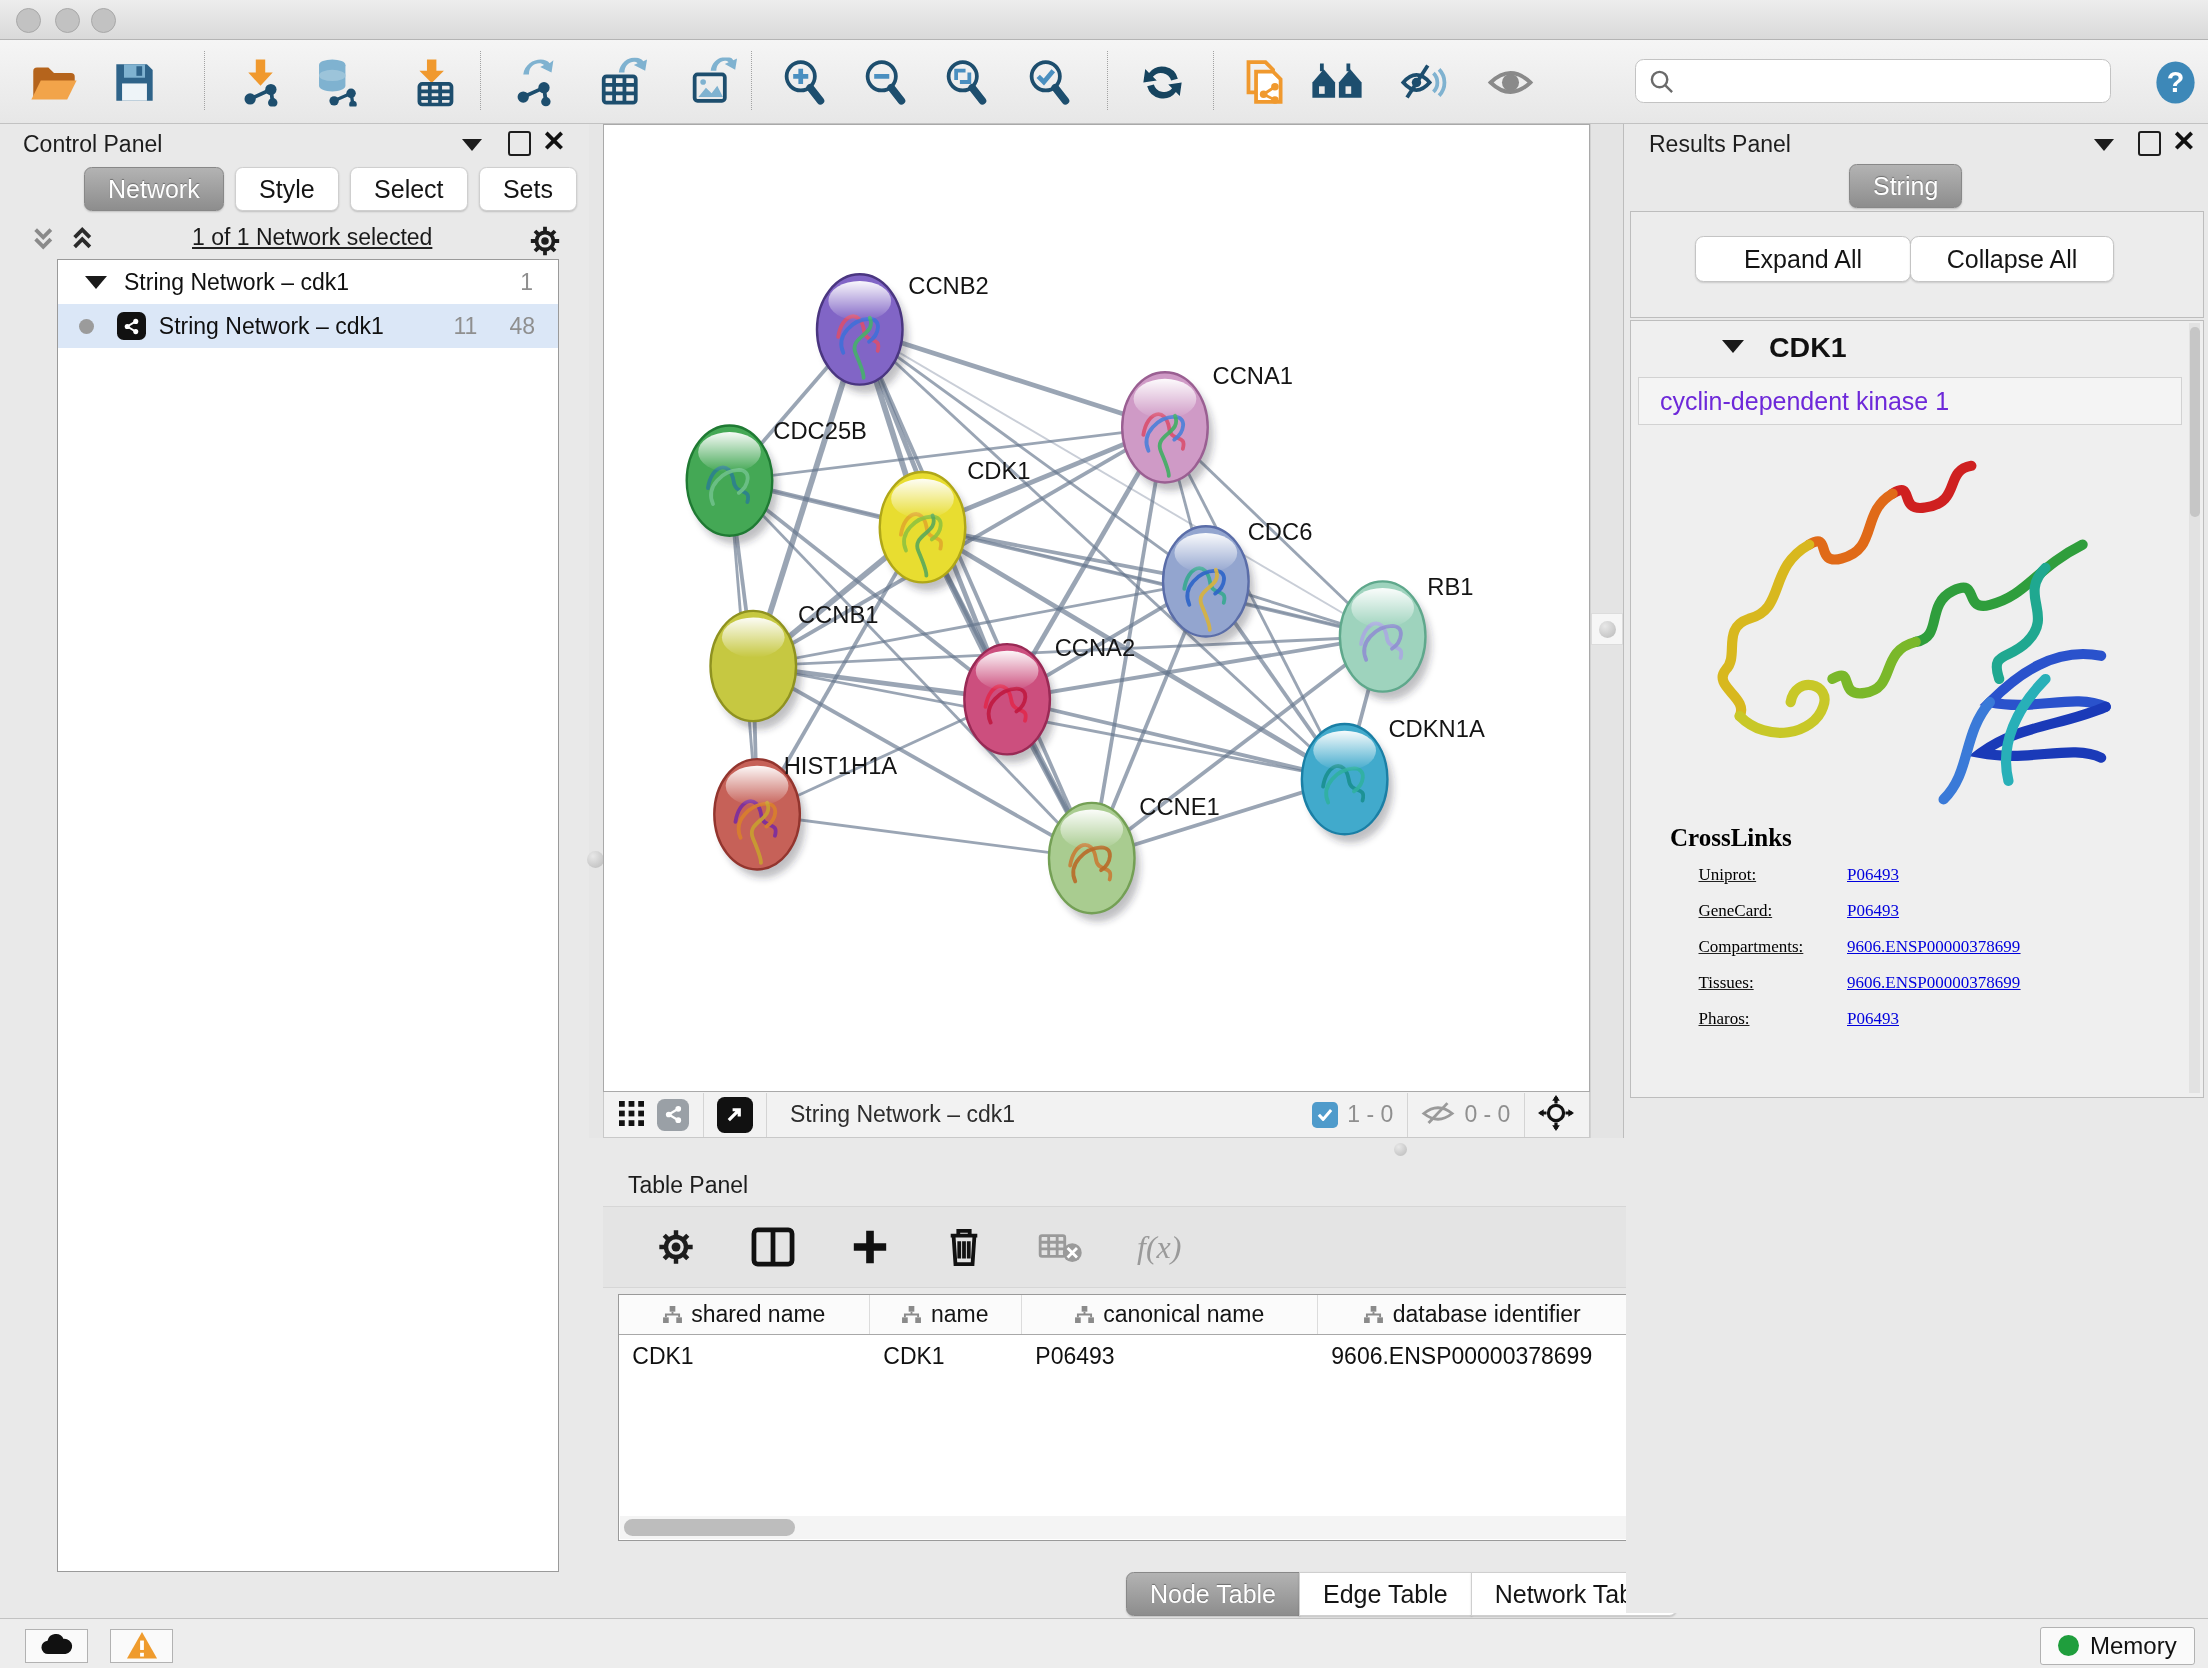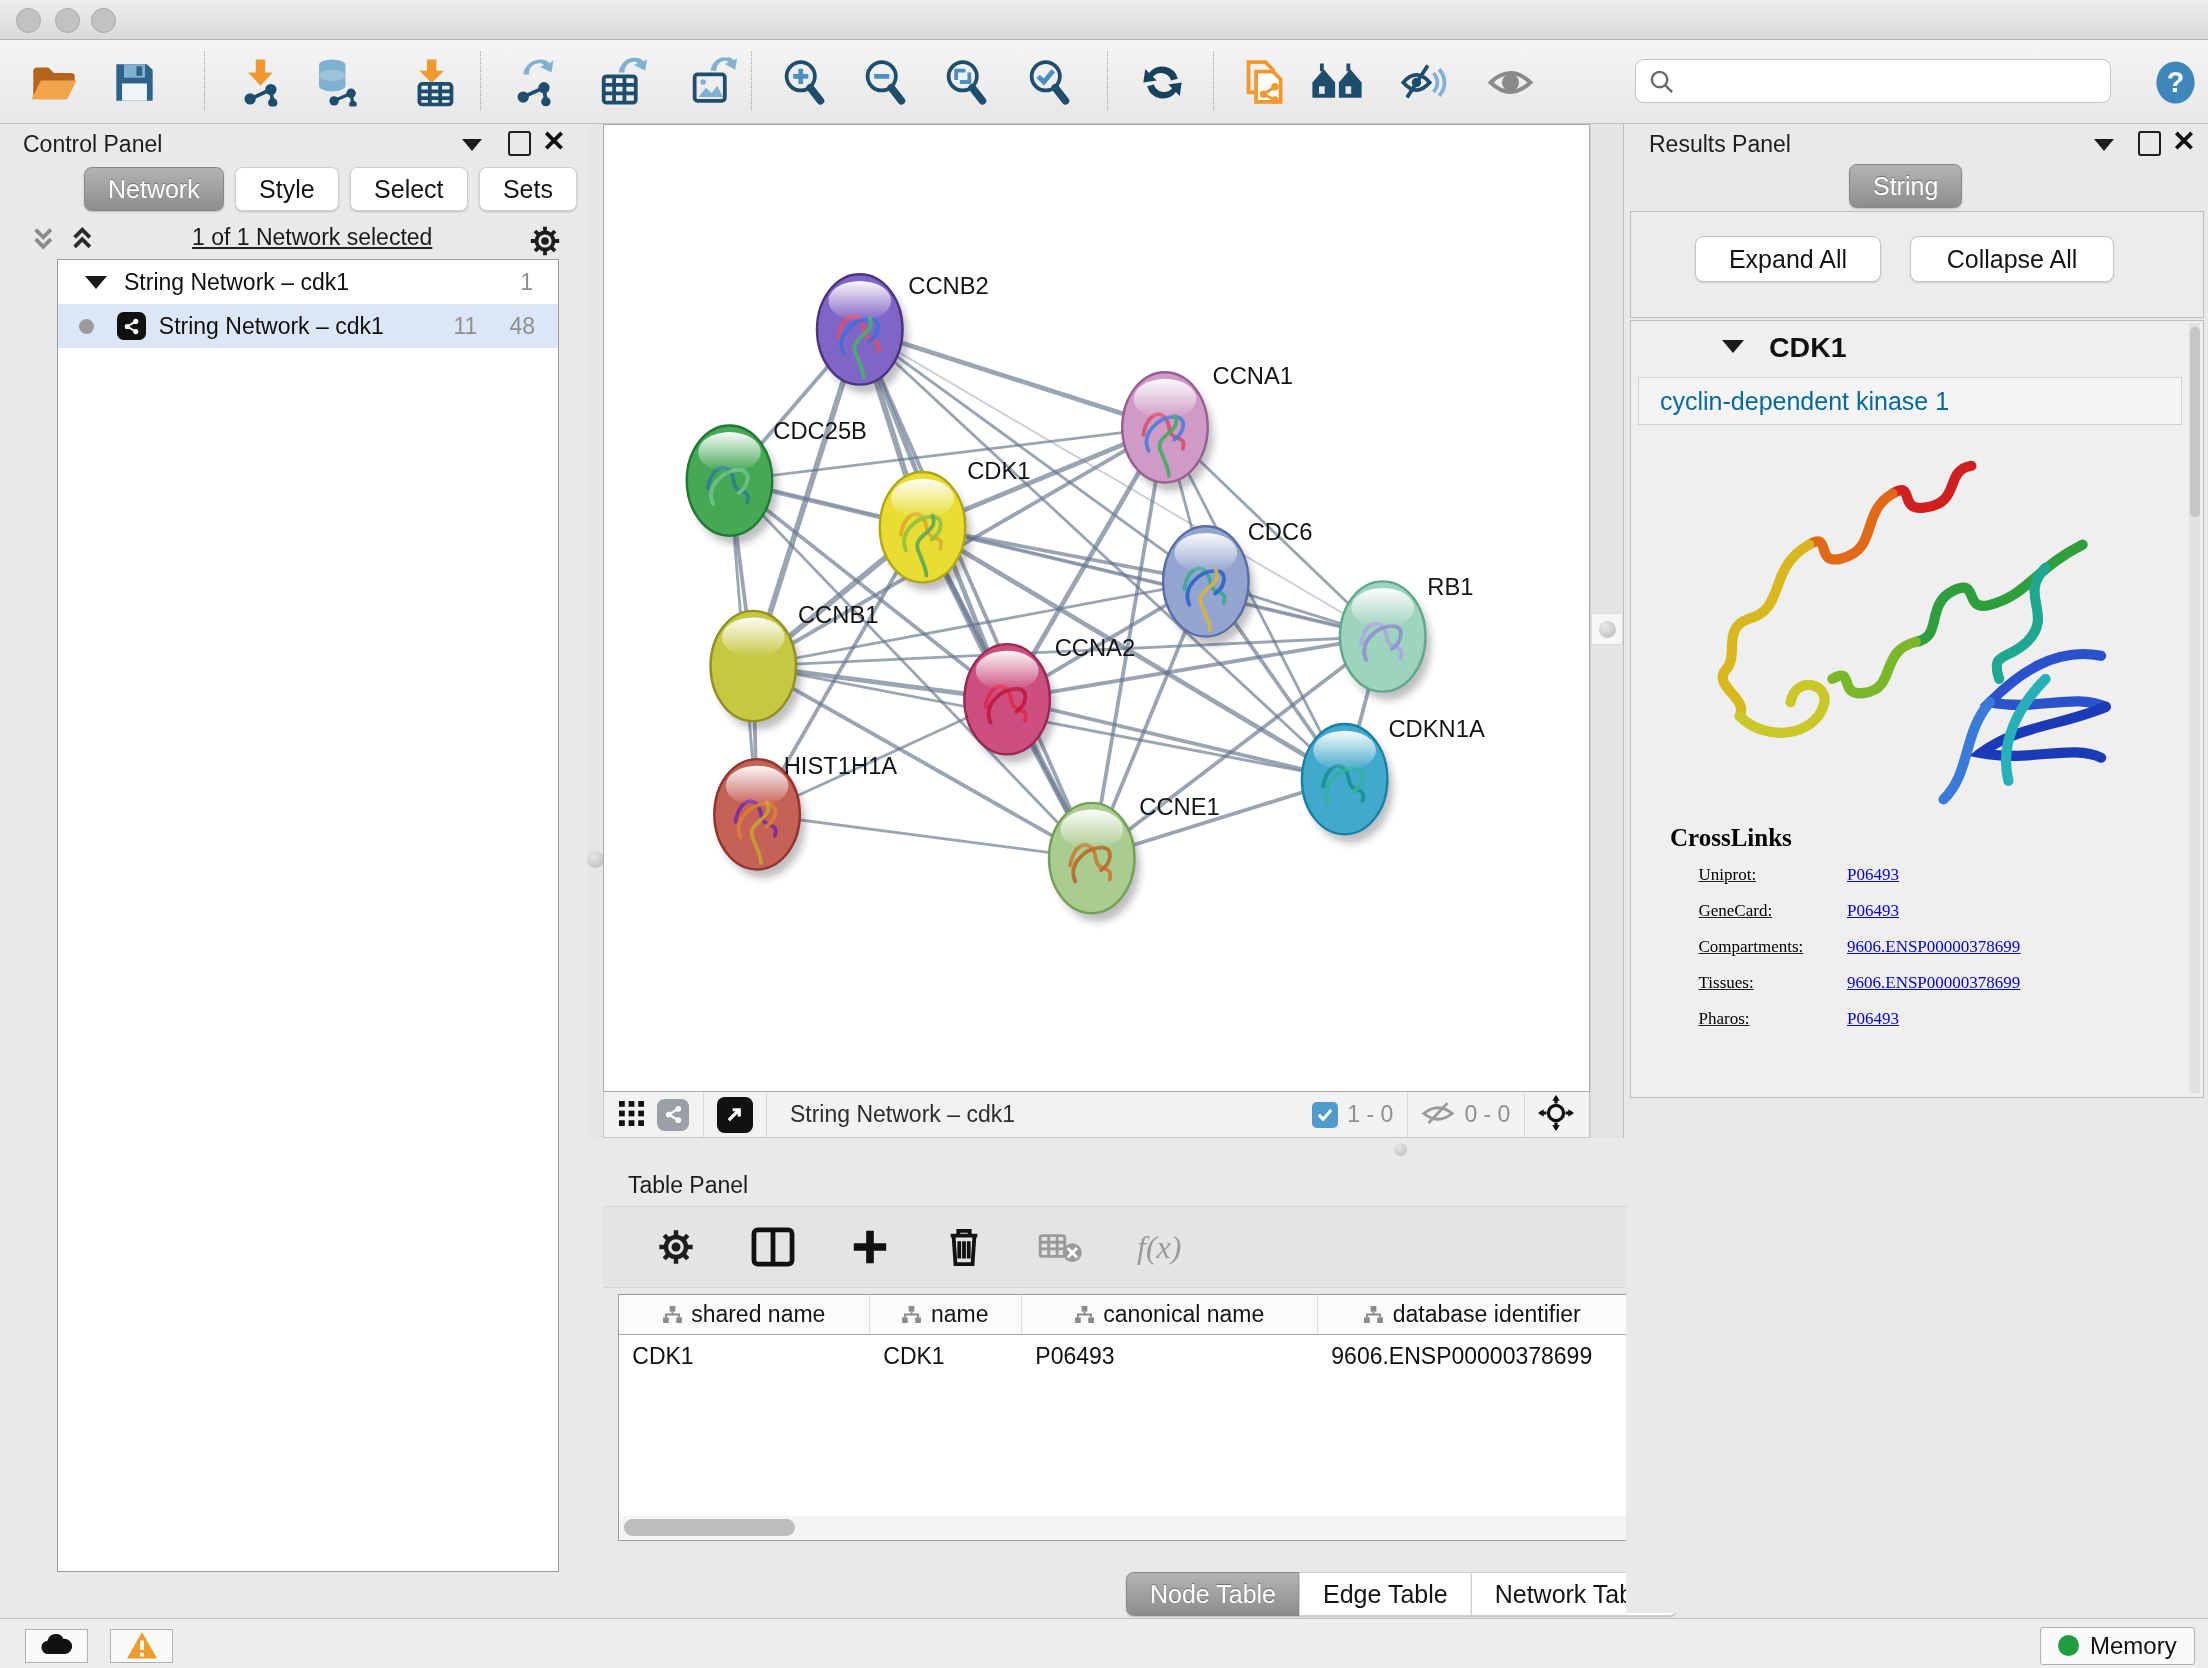--- a/index.html
+++ b/index.html
@@ -96,21 +96,21 @@
   .results { position:absolute; left:1626px; top:124px; width:582px; height:1489px; background:#e9e9e9; }
   .rp-box1 { position:absolute; left:1630px; top:211px; width:574px; height:107px;
     border:1.9px solid #bdbdbd; background:#ececec; }
   .rp-btn { position:absolute; top:236px; height:46px; background:#fff; border:1px solid #c4c4c4;
     border-radius:8.6px; font-size:25px; color:#141414; display:flex; align-items:center;
     justify-content:center; box-shadow:0 1px 1.9px rgba(0,0,0,.15); }
   .rp-box2 { position:absolute; left:1630px; top:320px; width:574px; height:778px;
     border:1.9px solid #bdbdbd; background:#efefef; }
   .rp-gene { position:absolute; left:1769px; top:331px; font-size:28.5px; font-weight:bold; color:#111; }
   .rp-desc { position:absolute; left:1638px; top:377px; width:544px; height:48px; background:#f4f4f4;
-    border:1px solid #d2d2d2; display:flex; align-items:center; padding-left:21px; font-size:25px; color:#0369a1; }
+    border:1px solid #d2d2d2; display:flex; align-items:center; padding-left:21px; font-size:25px; color:#6d28d9; }
   .xl { position:absolute; left:1670px; top:824px; width:514px; font-family:"Liberation Serif",serif; }
   .xl-title { font-size:25px; font-weight:bold; color:#000; margin-bottom:13.3px; }
   .xl-row { display:flex; margin-bottom:16px; font-size:17px;text-decoration:underline; }
   .xl-label { width:177px; padding-left:28.5px; color:#000; }
   .xl-link { color:#0000dd; text-decoration:underline; cursor:pointer; }
   .vscroll { position:absolute; left:2189px; top:323px; width:11.4px; height:770px; background:#e2e2e2; }
   .vthumb { position:absolute; left:1px; top:3.8px; width:9.5px; height:190px; background:#c6c6c6; border-radius:4.8px; }
 
   
   .statusbar { position:absolute; left:0; top:1618px; width:2208px; height:50px; background:#ededed;
@@ -730,21 +730,21 @@
 </div>
 
 <div class="results"></div>
 <div class="panel-title" style="left:1649px; top:131px;">Results Panel</div>
 <span class="pn-caret" style="left:2094px; top:139px;"></span>
 <span class="pn-float" style="left:2138px; top:131px;"></span>
 <span class="pn-close" style="left:2172px; top:129px;">✕</span>
 <span class="tab active" style="position:absolute; left:1849px; top:164px;">String</span>
 
 <div class="rp-box1"></div>
-<span class="rp-btn" style="left:1695px; width:186px;">Expand All</span>
+<span class="rp-btn" style="left:1695px; width:216px;">Expand All</span>
 <span class="rp-btn" style="left:1910px; width:204px;">Collapse All</span>
 
 <div class="rp-box2"></div>
 <span class="tw-caret" style="position:absolute; left:1695px; top:340px;"></span>
 <div class="rp-gene">CDK1</div>
 <div class="rp-desc">cyclin-dependent kinase 1</div>
 
 <svg style="position:absolute; left:1683px; top:438px;" width="447" height="380" viewBox="0 0 480 410">
   <g fill="none" stroke-linecap="round" stroke-width="11">
     <path d="M310 30 C280 35 300 70 260 75 C230 80 250 45 225 60" stroke="#cf2020"></path>

